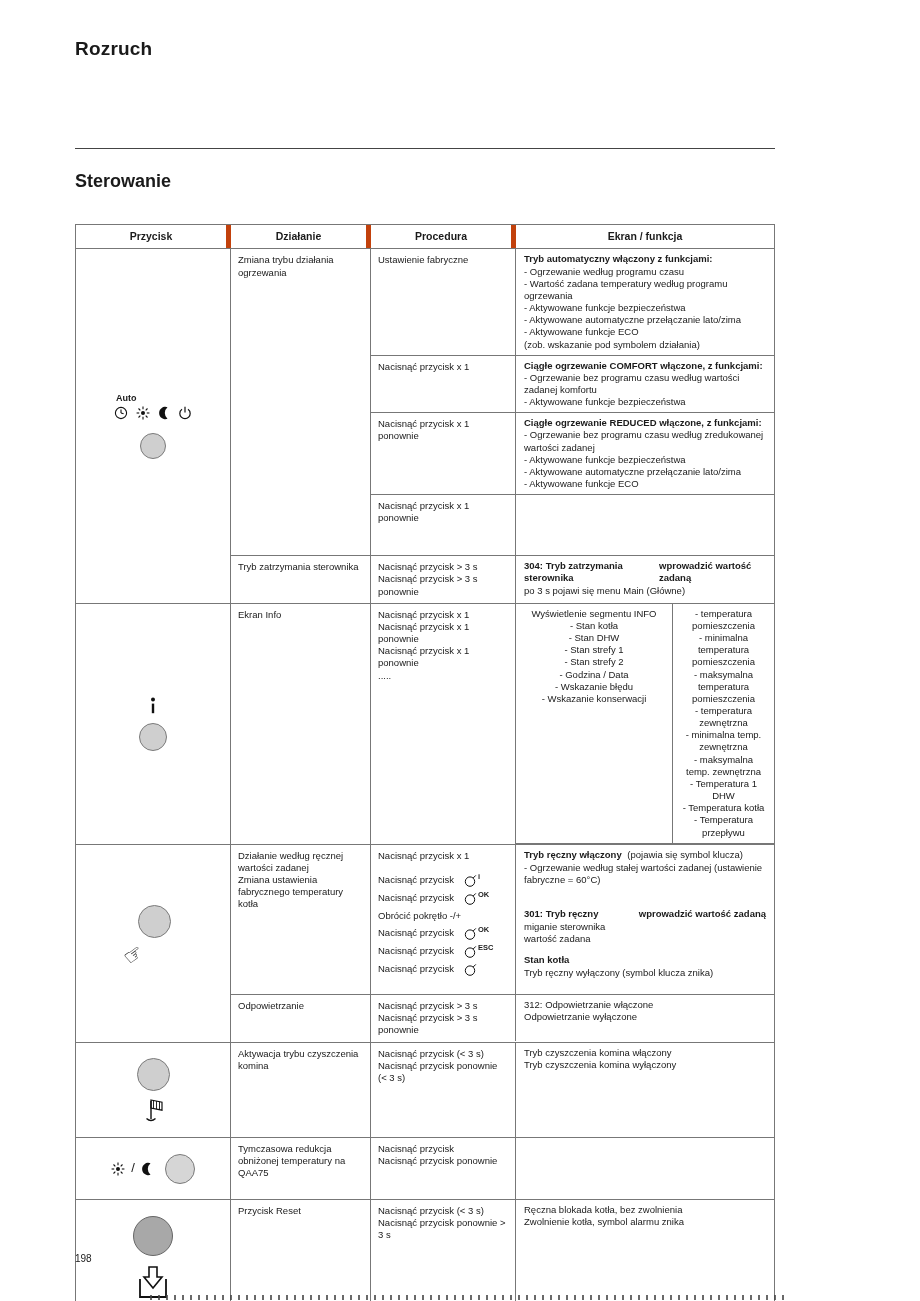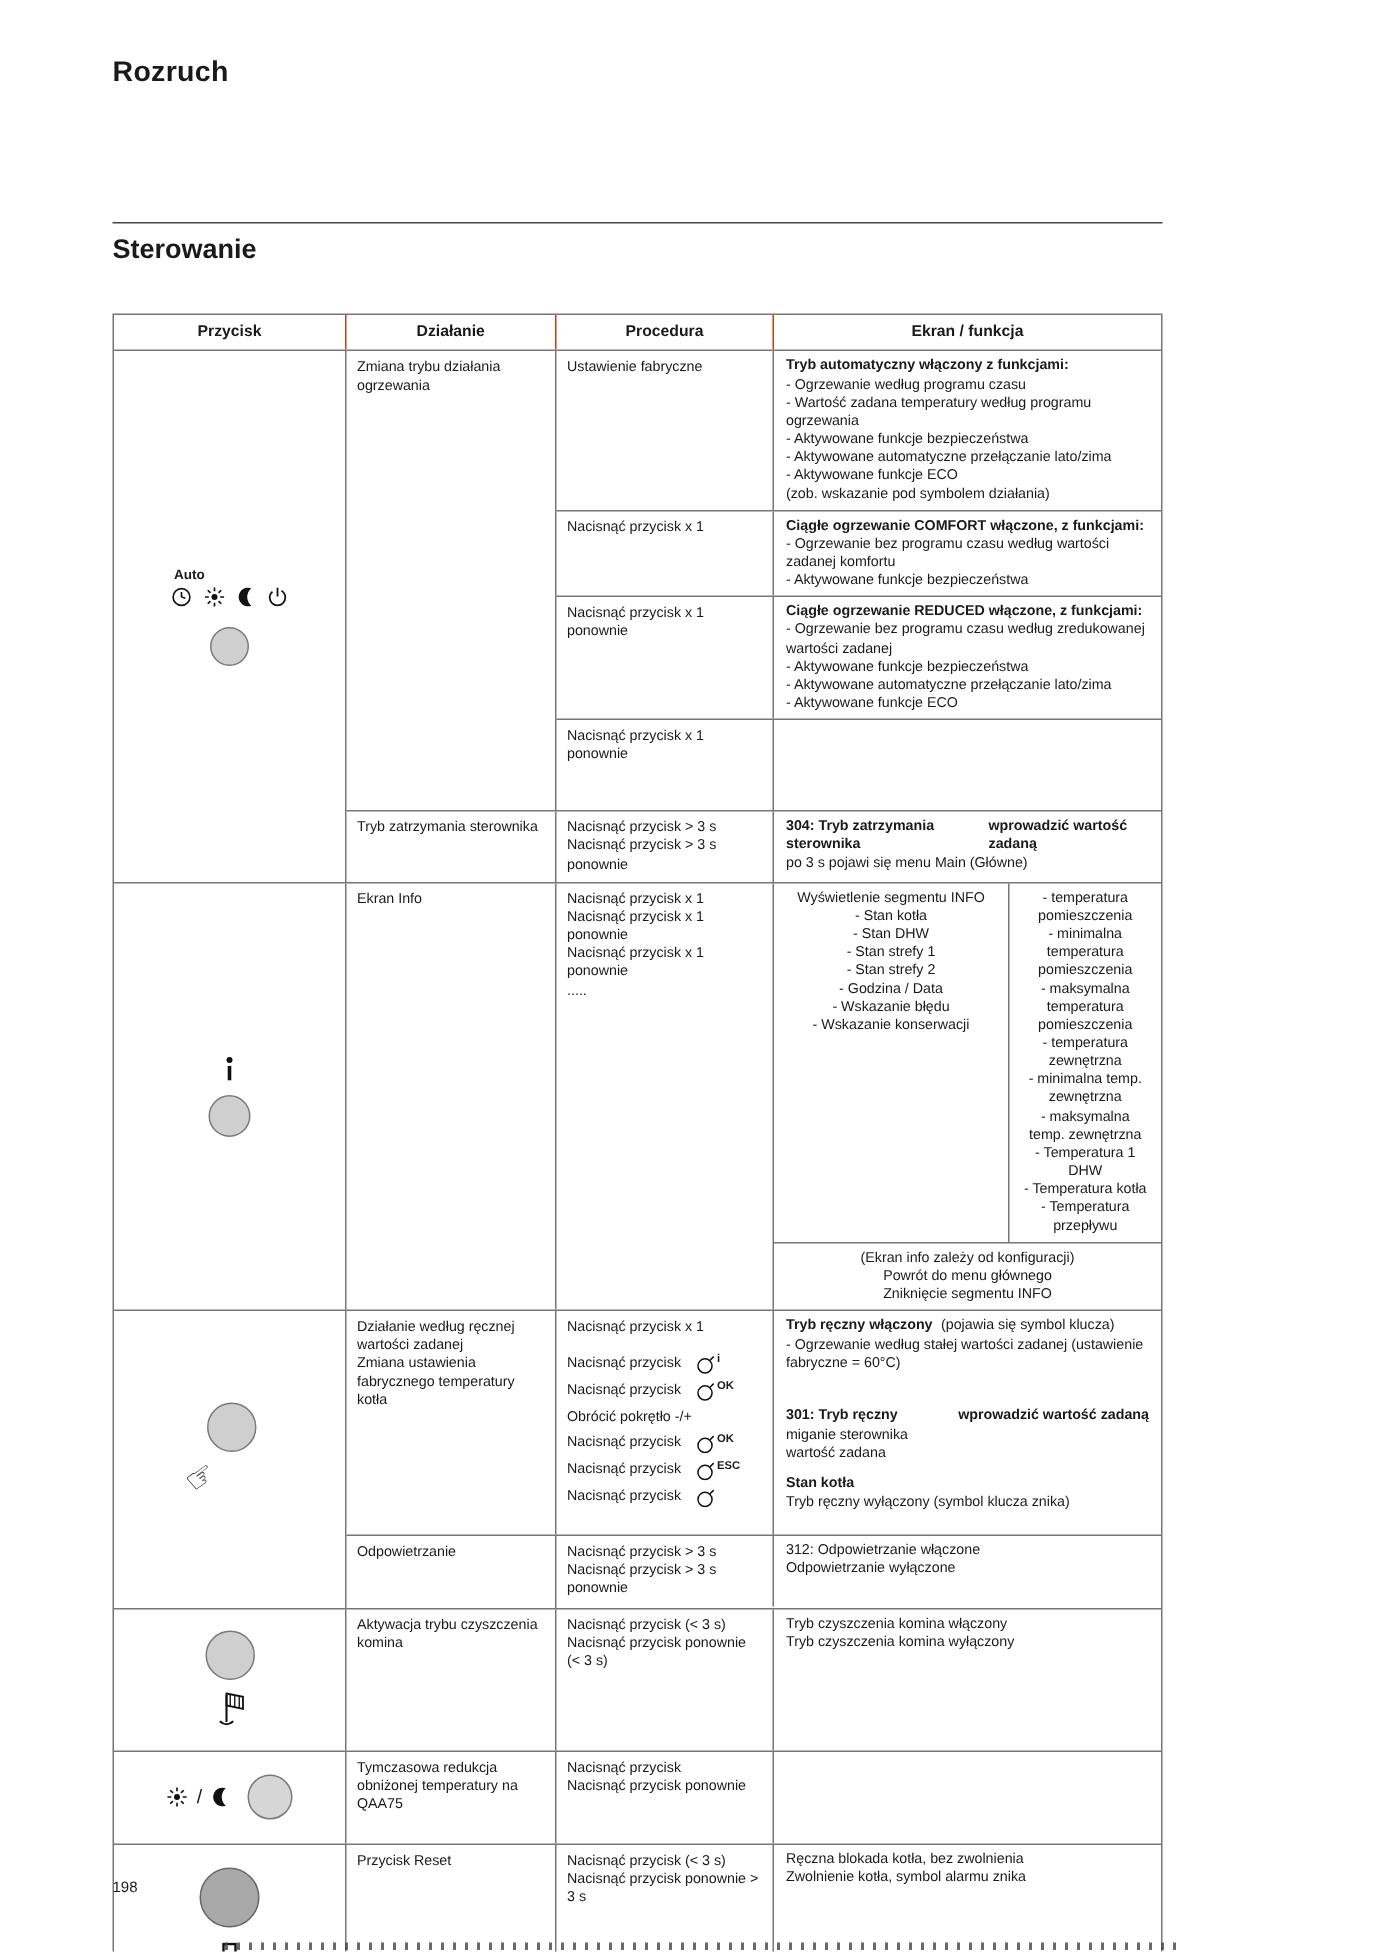--- a/index.html
+++ b/index.html
@@ -4,26 +4,26 @@
 <style>
   * { margin:0; padding:0; box-sizing:border-box; }
   html,body { background:#ffffff; }
   body {
     width:920px; height:1301px; position:relative;
     font-family:"Liberation Sans", sans-serif; color:#1a1a1a;
     -webkit-font-smoothing:antialiased;
   }
   .sheet { position:absolute; left:75px; top:38px; width:700px; }
   h1 { font-size:19px; font-weight:700; letter-spacing:.2px; }
-  .section-head { margin-top:88px; border-top:1px solid #444; padding-top:7px; }
+  .section-head { margin-top:88px; border-top:1px solid #444; padding-top:22px; }
   h2 { font-size:18px; font-weight:700; }
 
   .ctable { margin-top:32px; border:1px solid #777; font-size:9.5px; line-height:1.28; }
   .thead { display:flex; border-bottom:1px solid #777; }
-  .hc { font-weight:700; font-size:10.5px; text-align:center; padding:5px 4px; border-right:1px solid #c2410c; }
+  .hc { font-weight:700; font-size:10.5px; text-align:center; padding:5px 4px; border-right:5px solid #c2410c; }
   .c1 { width:155px; } .c2 { width:140px; } .c3 { width:145px; } .c4 { flex:1; }
   .hc.last { border-right:none; }
 
   .block { display:flex; border-bottom:1px solid #777; }
   .block:last-child { border-bottom:none; }
   .pcell { width:155px; border-right:1px solid #777; display:flex; align-items:center; justify-content:center; flex-shrink:0; }
   .rows { flex:1; display:flex; flex-direction:column; }
   .lrow { display:flex; flex:1; }
   .bb { border-bottom:1px solid #777; }
   .dcell { width:140px; border-right:1px solid #777; padding:5px 7px; flex-shrink:0; }
@@ -220,23 +220,20 @@
                   <div class="preline" style="flex:1;padding:4px 8px;">- temperatura pomieszczenia
 - minimalna temperatura pomieszczenia
 - maksymalna temperatura pomieszczenia
 - temperatura zewnętrzna
 - minimalna temp. zewnętrzna
 - maksymalna temp. zewnętrzna
 - Temperatura 1 DHW
 - Temperatura kotła
 - Temperatura przepływu</div>
                 </div>
-                <div class="preline h-infonote" style="padding:4px 8px;">(Ekran info zależy od konfiguracji)
-Powrót do menu głównego
-Zniknięcie segmentu INFO</div>
               </div>
             </div>
           </div>
         </div>
       </div>
     </div>
 
     <div class="block">
       <div class="pcell">
         <div class="manual-figure">

